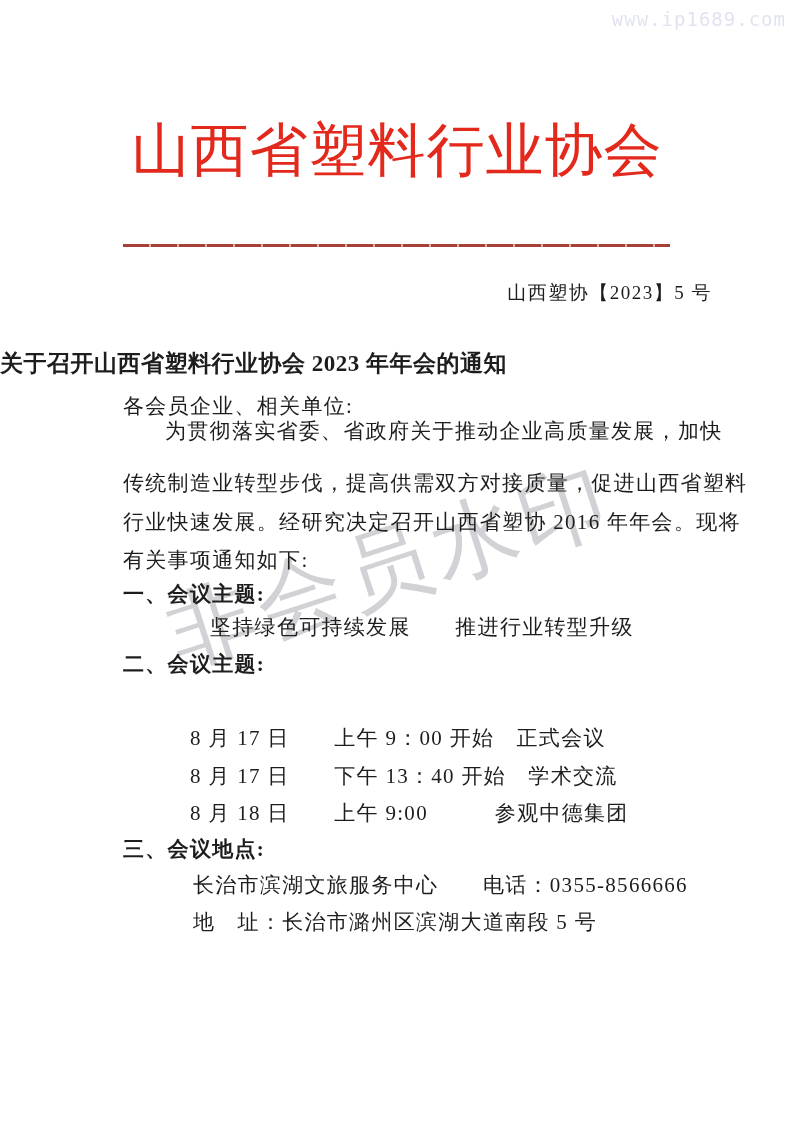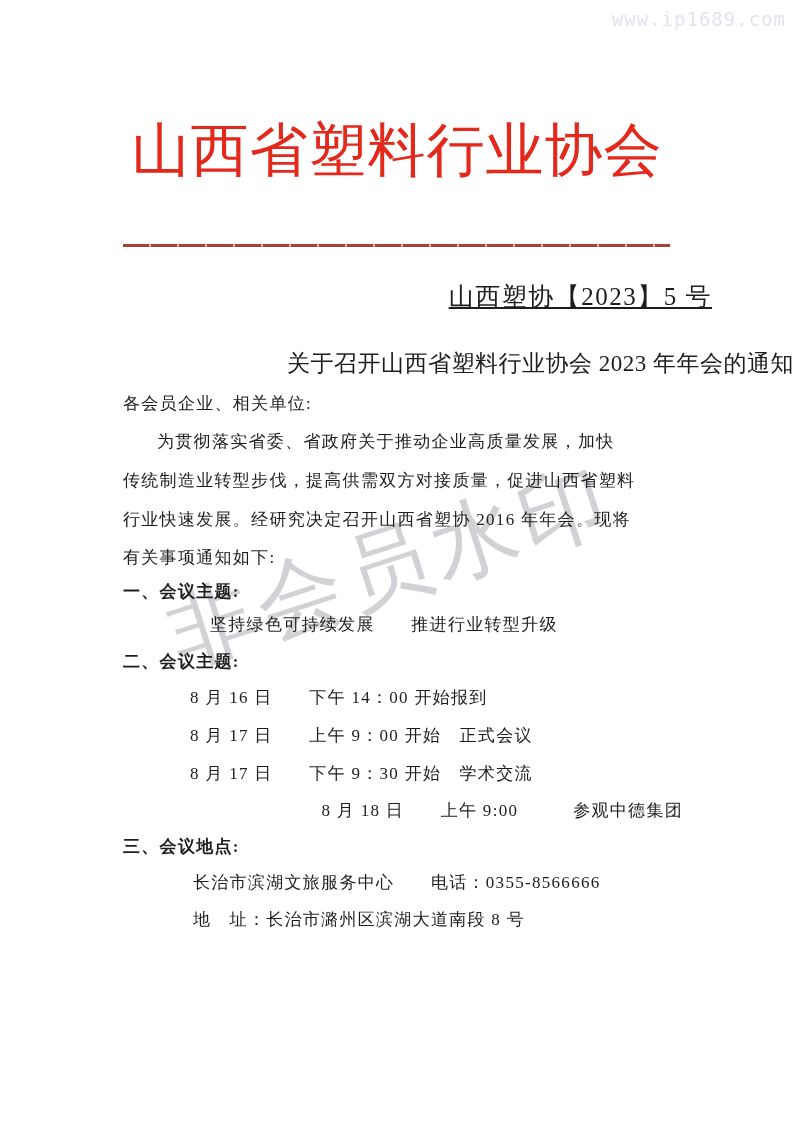--- a/index.html
+++ b/index.html
@@ -66,44 +66,42 @@
       90deg,
       var(--line_red) 0px, var(--line_red) 26px,
       #dba9a3 26px, #dba9a3 28px
     );
     z-index: 1;
   }
   .doc-number {
     position: absolute;
     top: 280px;
     right: 82px;
-    font-size: 25px;
+    font-size: 19px;
     letter-spacing: 1.5px;
     z-index: 1;
     white-space: pre;
-    text-decoration: underline;
   }
   .notice-title {
     position: absolute;
     top: 348px;
     left: 0;
     width: 100%;
-    text-align: right;
+    text-align: left;
     font-size: 23px;
-    font-weight: normal;
+    font-weight: bold;
     letter-spacing: 0.5px;
     z-index: 1;
     white-space: pre;
-    padding-left: 12px;
   }
   .line {
     position: absolute;
     left: 123px;
     width: 560px;
-    font-size: 17px;
+    font-size: 21px;
     letter-spacing: 1.3px;
     line-height: 1.25;
     white-space: pre;
     z-index: 1;
   }
   .line.bold { font-weight: bold; }
   .indent2 { text-indent: 2em; }
 </style>
 </head>
 <body>
@@ -117,43 +115,42 @@
   <div class="org-title">山西省塑料行业协会</div>
 
   <div class="red-line"></div>
 
   <div class="doc-number">山西塑协【2023】5 号</div>
 
   <div class="notice-title">关于召开山西省塑料行业协会 2023 年年会的通知</div>
 
   <div class="line" style="top:393px;">各会员企业、相关单位:</div>
 
-  <div class="line indent2" style="top:431px;">为贯彻落实省委、省政府关于推动企业高质量发展，加快</div>
+  <div class="line indent2" style="top:418px;">为贯彻落实省委、省政府关于推动企业高质量发展，加快</div>
 
   <div class="line" style="top:470px;">传统制造业转型步伐，提高供需双方对接质量，促进山西省塑料</div>
 
   <div class="line" style="top:509px;">行业快速发展。经研究决定召开山西省塑协 2016 年年会。现将</div>
 
   <div class="line" style="top:547px;">有关事项通知如下:</div>
 
   <div class="line" style="top:614px; padding-left:87px;">坚持绿色可持续发展　　推进行业转型升级</div>
 
   <div class="line bold" style="top:581px;">一、会议主题:</div>
 
   <div class="line bold" style="top:651px;">二、会议主题:</div>
 
-  <div class="line" style="top:687px; padding-left:67px;">8 月 16 日　　下午 14：00 开始报到</div>
 
   <div class="line" style="top:725px; padding-left:67px;">8 月 17 日　　上午 9：00 开始　正式会议</div>
 
-  <div class="line" style="top:763px; padding-left:67px;">8 月 17 日　　下午 9：30 开始　学术交流</div>
+  <div class="line" style="top:763px; padding-left:67px;">8 月 17 日　　下午 13：40 开始　学术交流</div>
 
-  <div class="line" style="top:800px; padding-left:67px;text-align:right;">8 月 18 日　　上午 9:00　　　参观中德集团</div>
+  <div class="line" style="top:800px; padding-left:67px;">8 月 18 日　　上午 9:00　　　参观中德集团</div>
 
   <div class="line bold" style="top:836px;">三、会议地点:</div>
 
   <div class="line" style="top:872px; padding-left:70px;">长治市滨湖文旅服务中心　　电话：0355-8566666</div>
 
-  <div class="line" style="top:909px; padding-left:70px;">地　址：长治市潞州区滨湖大道南段 8 号</div>
+  <div class="line" style="top:909px; padding-left:70px;">地　址：长治市潞州区滨湖大道南段 5 号</div>
 
 
 
 </div>
 
 </body></html>

